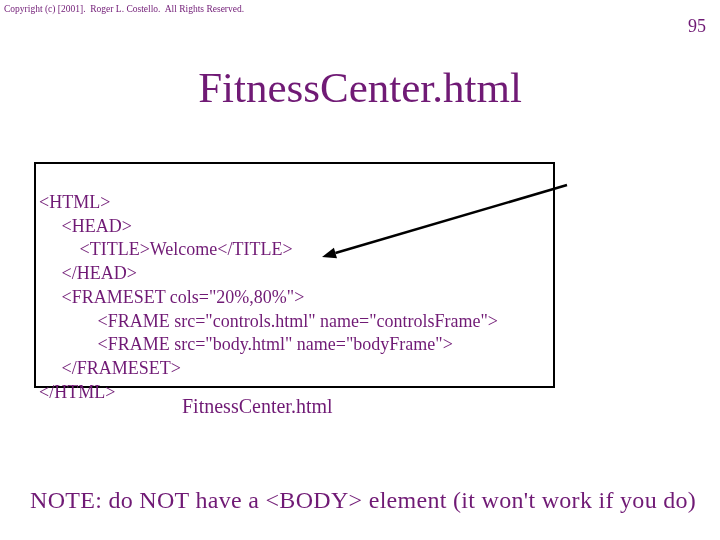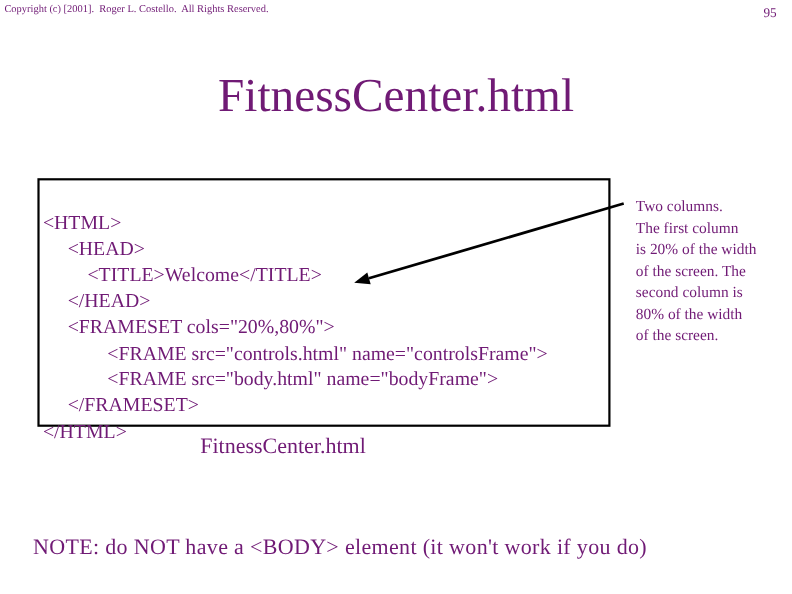--- a/index.html
+++ b/index.html
@@ -15,22 +15,22 @@
   .copyright {
     position: absolute;
     left: 4px;
     top: 4px;
     font-size: 9.5px;
     white-space: pre;
   }
   .pageno {
     position: absolute;
     right: 14px;
-    top: 4px;
-    font-size: 12px;
+    top: 16px;
+    font-size: 18px;
   }
   .title {
     position: absolute;
     left: 0;
     right: 0;
     top: 63px;
     text-align: center;
     font-size: 43px;
     line-height: 1.15;
   }
@@ -68,21 +68,21 @@
   .caption {
     position: absolute;
     left: 182px;
     top: 395px;
     font-size: 20px;
   }
   .note {
     position: absolute;
     left: 30px;
     top: 487px;
-    font-size: 20px;
+    font-size: 24px;
     letter-spacing: 0.3px;
     white-space: pre;
   }
 </style>
 </head>
 <body>
 
 <div class="slide">
 
   <div class="copyright">Copyright (c) [2001].  Roger L. Costello.  All Rights Reserved.</div>
@@ -101,25 +101,18 @@
              &lt;FRAME src="body.html" name="bodyFrame"&gt;
      &lt;/FRAMESET&gt;
 &lt;/HTML&gt;</div>
   </div>
 
   <svg class="arrow-svg" viewBox="0 0 270 95">
     <line x1="257" y1="10" x2="25.4" y2="78" stroke="#000000" stroke-width="2.5"></line>
     <polygon points="12,82 27,83.3 23.9,72.8" fill="#000000"></polygon>
   </svg>
 
-  <div class="annotation">Two columns.
-The first column
-is 20% of the width
-of the screen. The
-second column is
-80% of the width
-of the screen.</div>
 
   <div class="caption">FitnessCenter.html</div>
 
   <div class="note">NOTE: do NOT have a &lt;BODY&gt; element (it won't work if you do)</div>
 
 </div>
 
 </body></html>

